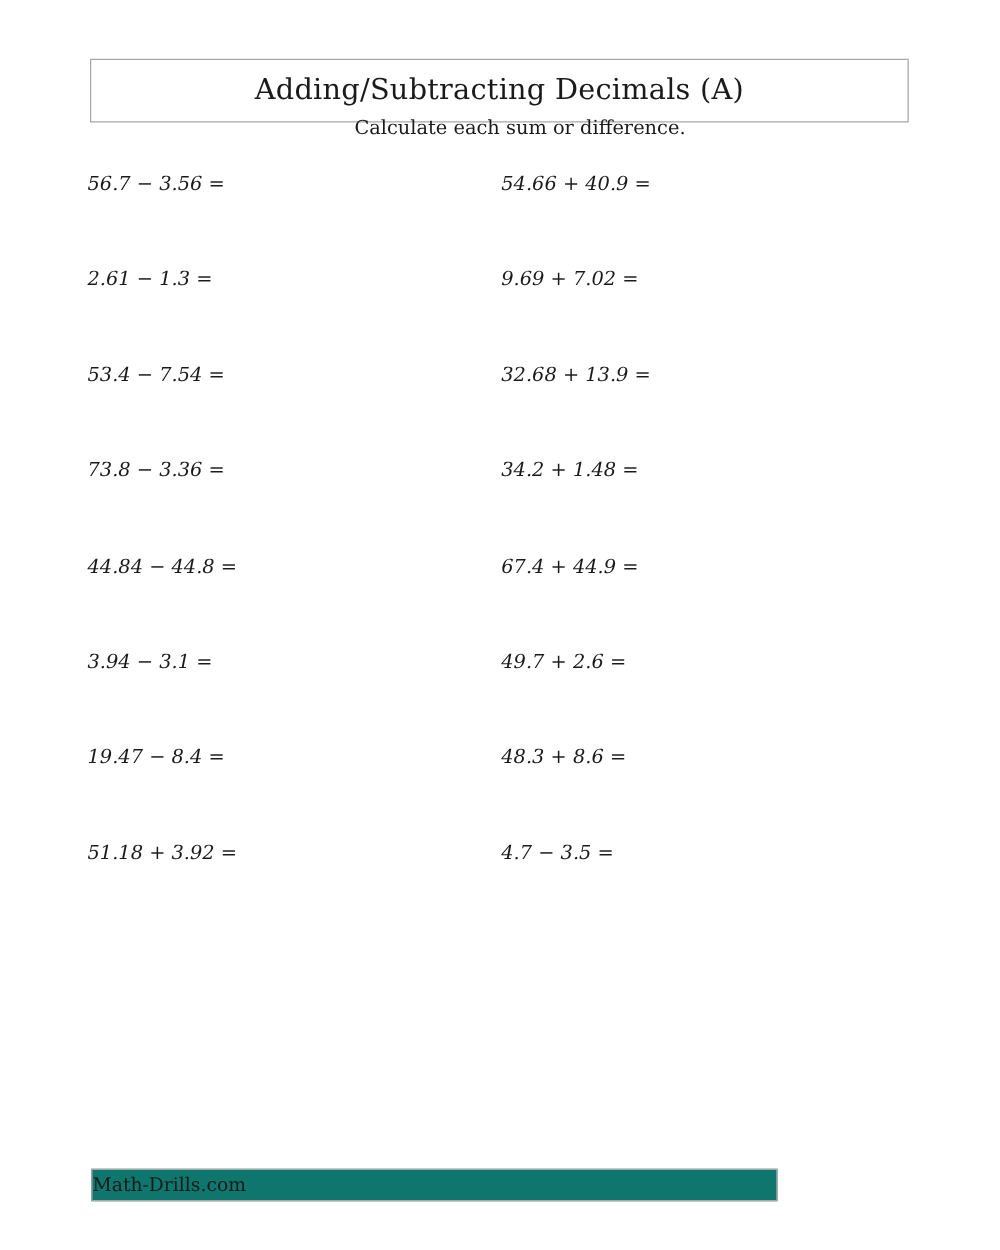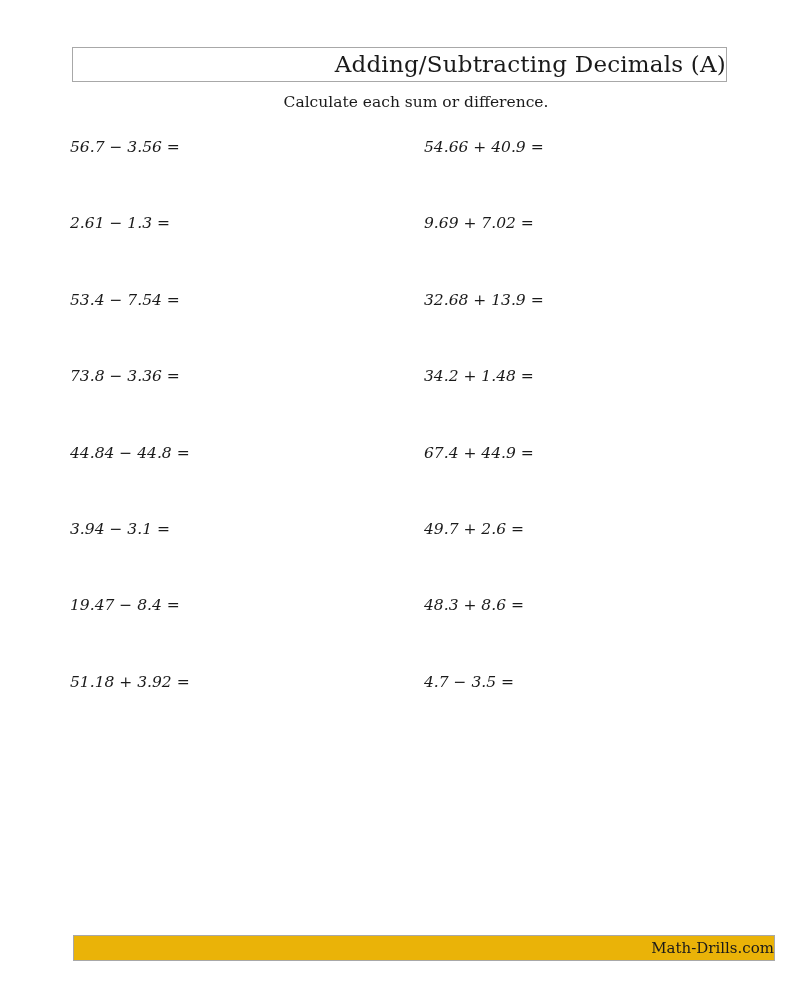--- a/index.html
+++ b/index.html
@@ -23,27 +23,27 @@
     height: 1000px;
     background: #ffffff;
   }
 
   
   .title-box {
     position: absolute;
     left: 72px;
     top: 47px;
     width: 655px;
-    height: 35px;
+    height: 51px;
     border: 1px solid #a8a8a8;
     box-sizing: border-box;
     background: #ffffff;
     display: flex;
     align-items: center;
-    justify-content: flex-end;
+    justify-content: center;
   }
   .title-text {
     font-size: 23px;
     font-weight: 400;
     letter-spacing: 0.2px;
     color: #1a1a1a;
     white-space: nowrap;
     line-height: 1;
   }
 
@@ -73,35 +73,35 @@
   }
   .cell {
     position: absolute;
     top: 12px;
     font-size: 15.5px;
     color: #1a1a1a;
     white-space: nowrap;
     line-height: 1;
   }
   .cell.col-left  { left: 70px; }
-  .cell.col-right { left: 424px; }
+  .cell.col-right { left: 401px; }
 
   
   .footer-box {
     position: absolute;
     left: 73px;
     top: 935px;
-    width: 702px;
+    width: 549px;
     height: 26px;
     border: 1px solid #a8a8a8;
     box-sizing: border-box;
-    background: #eab308;
+    background: #0f766e;
     display: flex;
     align-items: center;
-    justify-content: flex-end;
+    justify-content: flex-start;
   }
   .footer-text {
     font-size: 15px;
     color: #1a1a1a;
     white-space: nowrap;
     line-height: 1;
   }
 </style>
 </head>
 <body>

